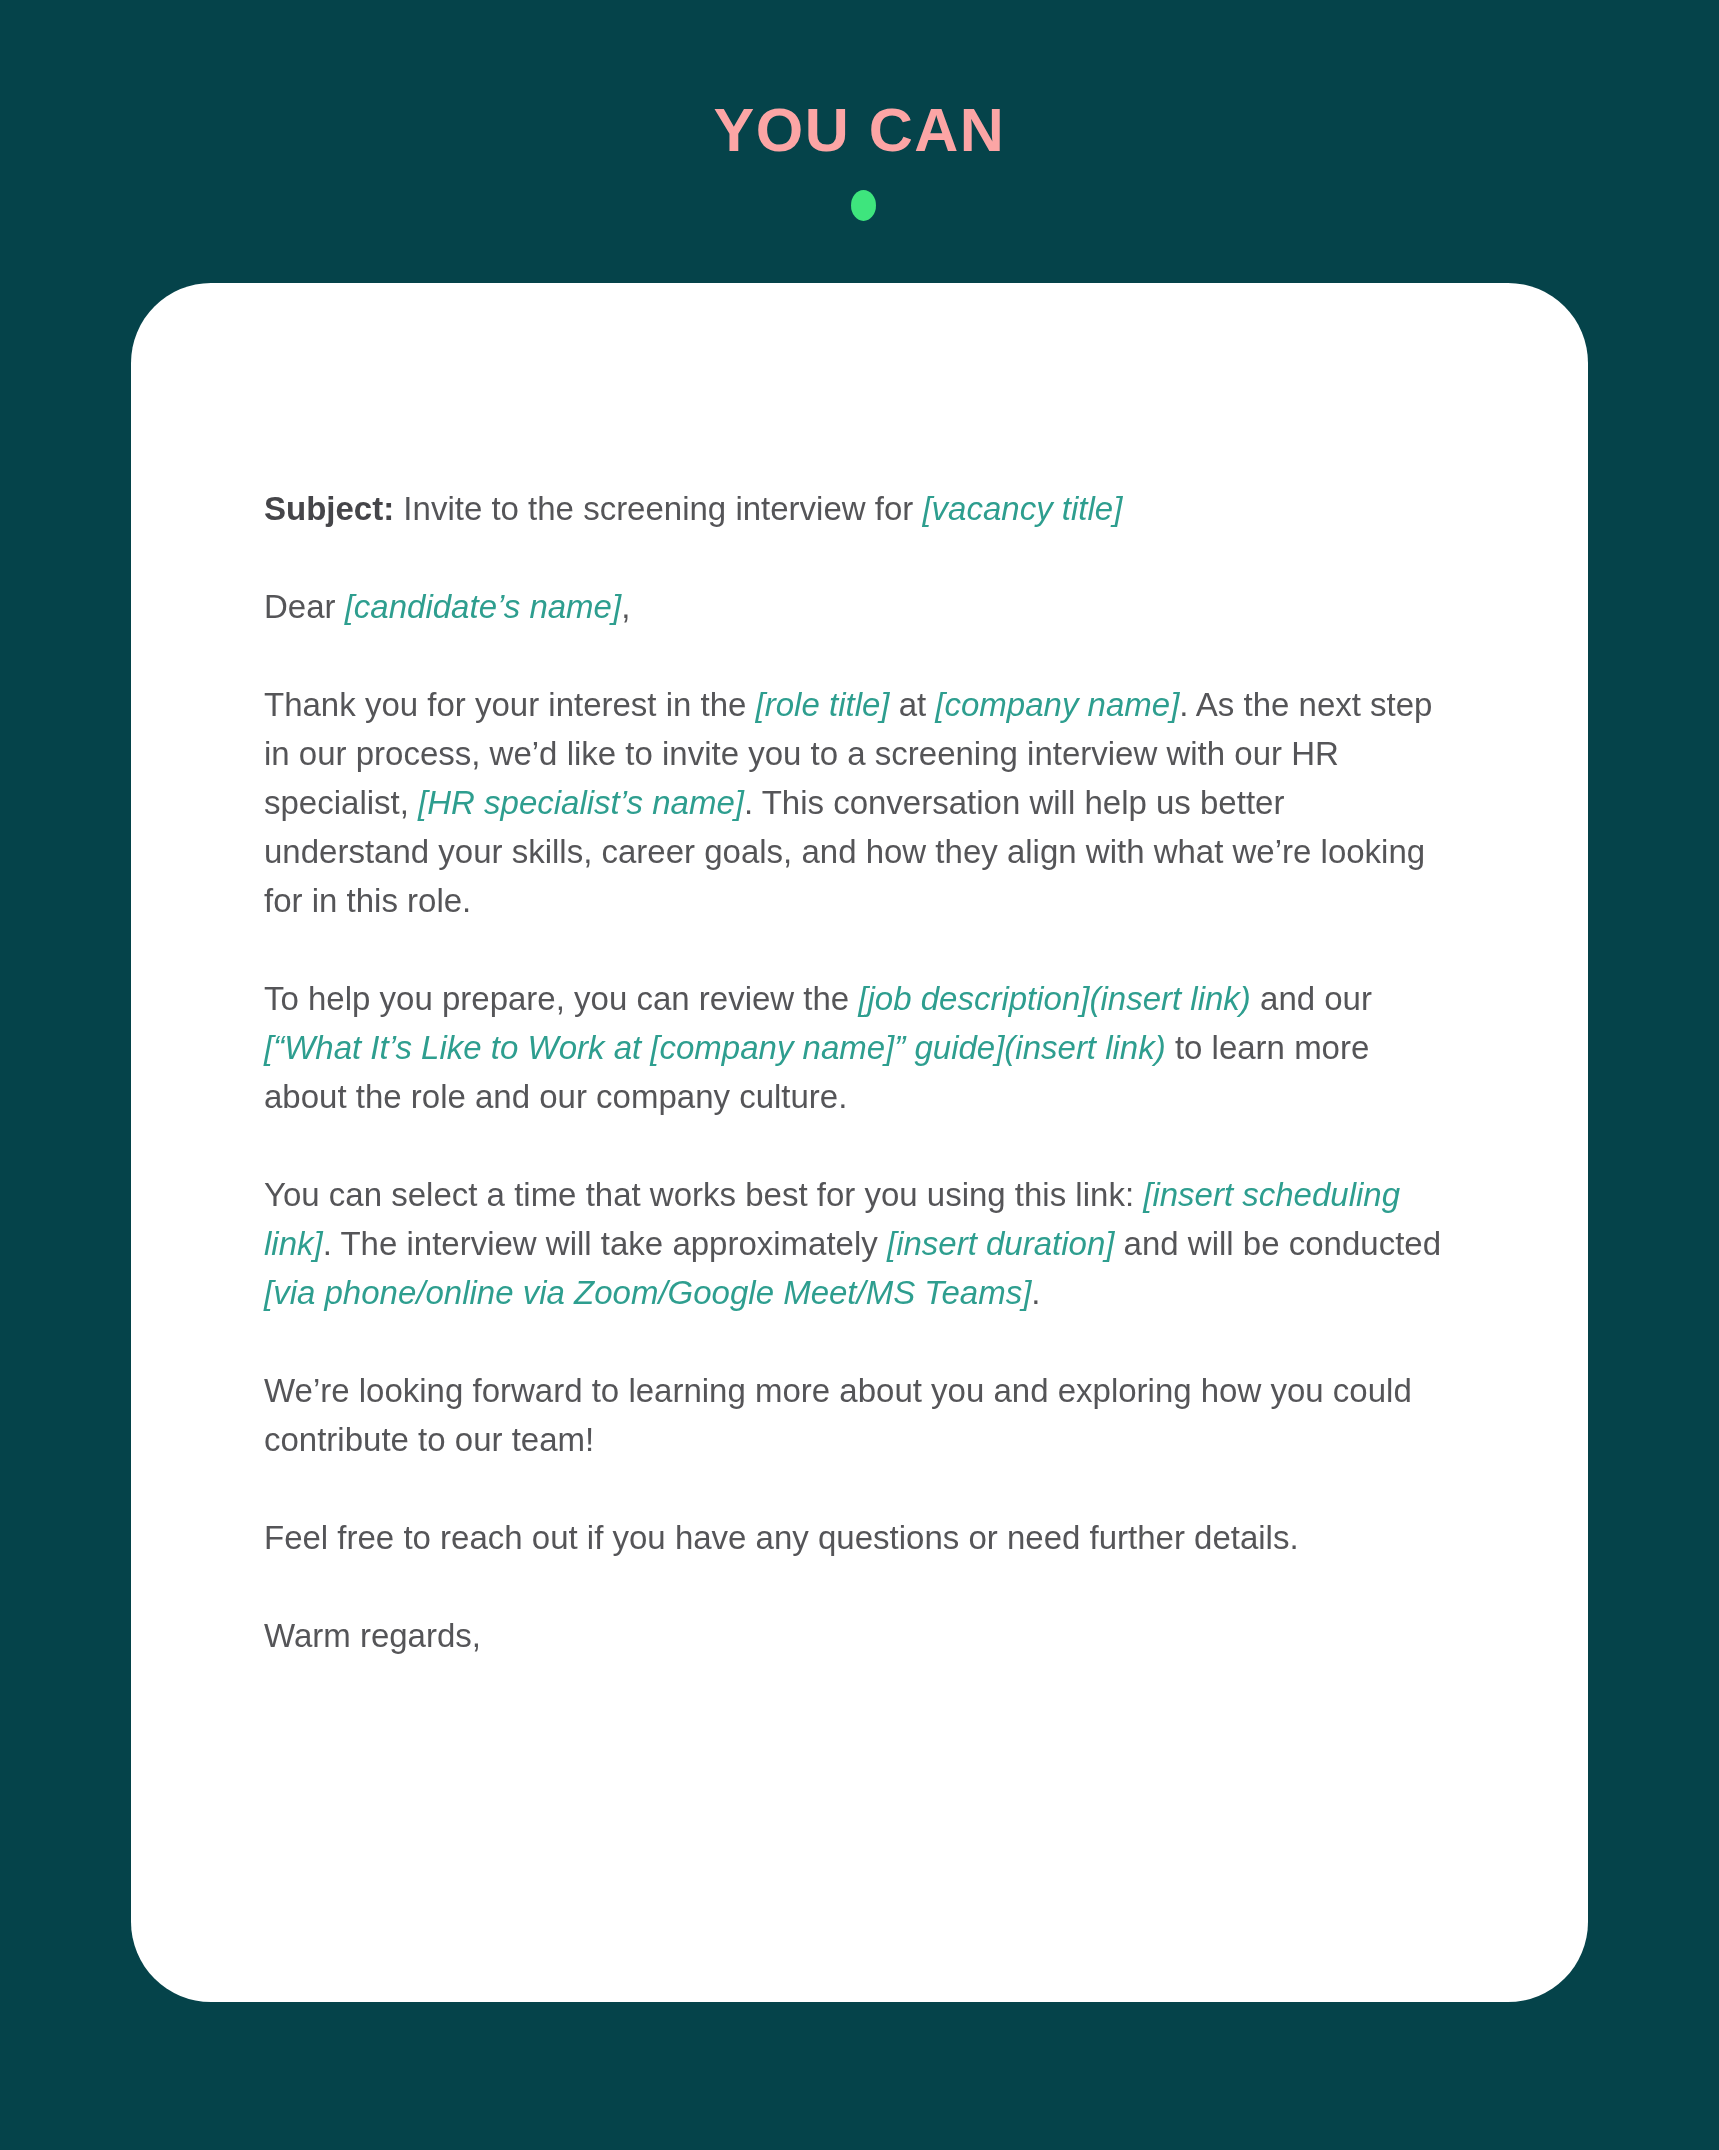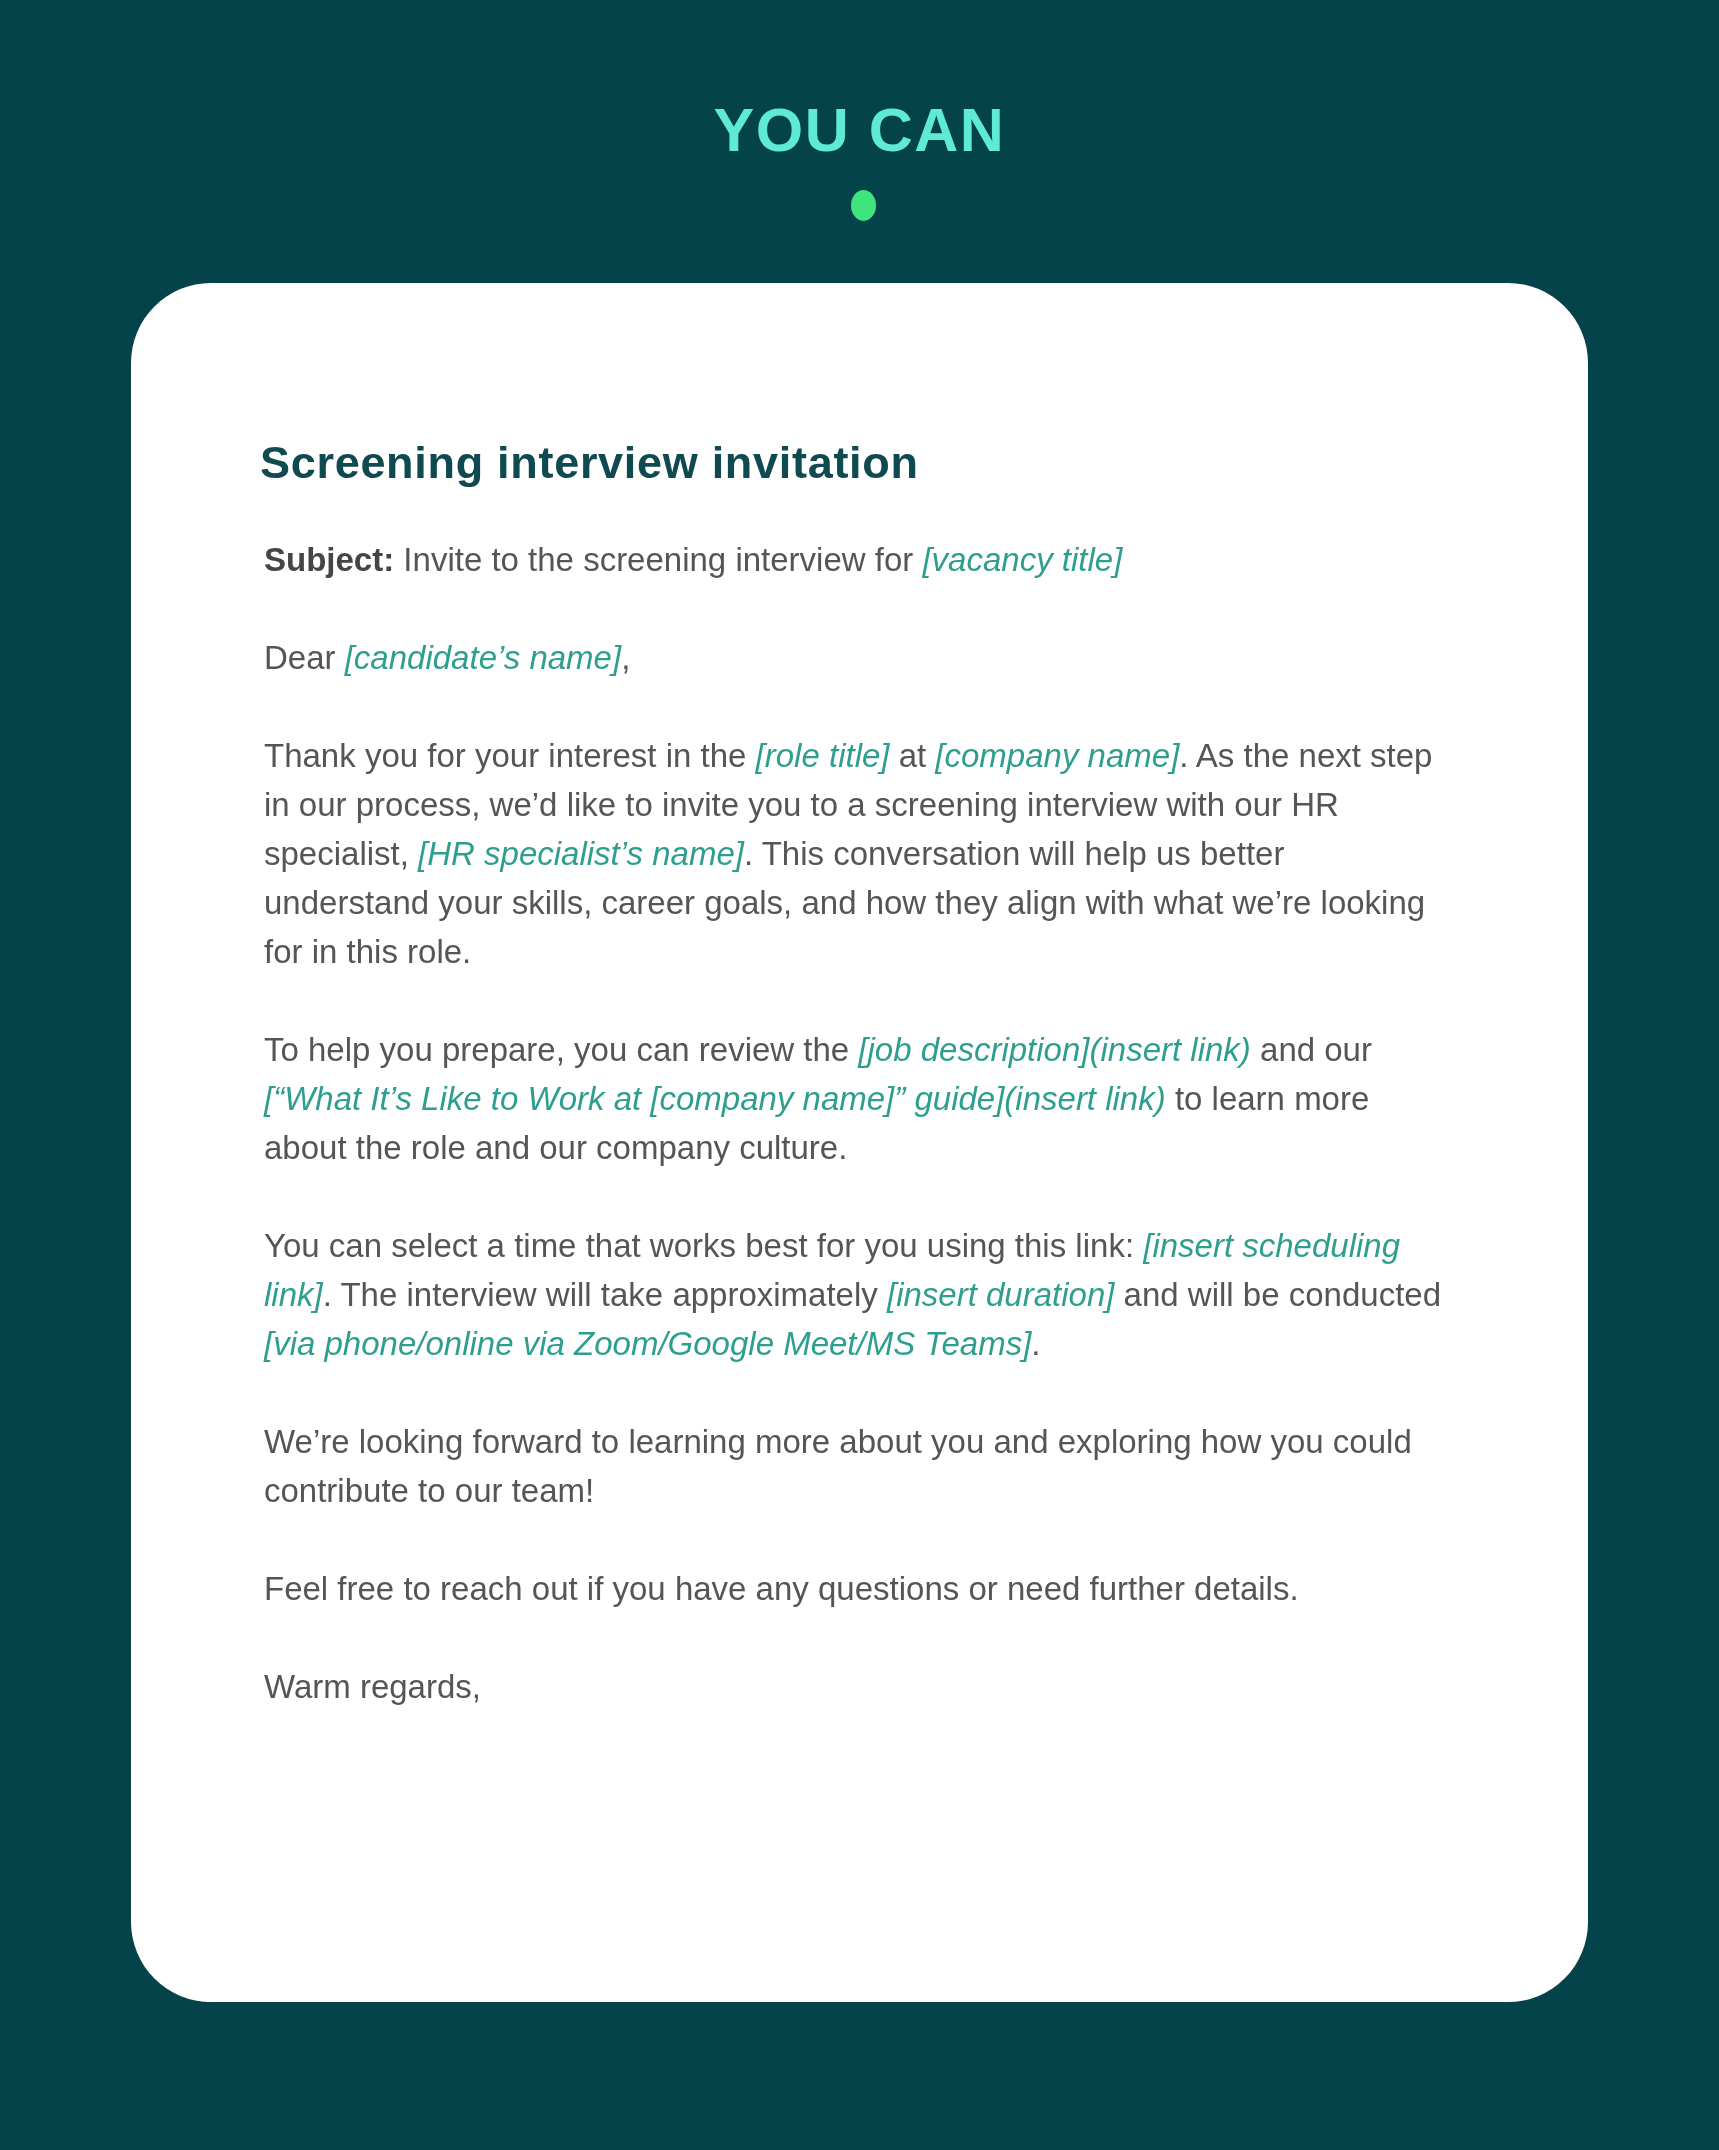--- a/index.html
+++ b/index.html
@@ -13,21 +13,21 @@
     font-family: "Liberation Sans", sans-serif;
   }
   .page {
     width: 1719px;
     height: 2151px;
     background: #05434A;
   }
   .logo {
     padding-top: 97px;
     text-align: center;
-    color: #5eead4;
+    color: #fca5a5;
     font-weight: 700;
     font-size: 61px;
     line-height: 67px;
     letter-spacing: 1.5px;
   }
   .logo .dot {
     display: inline-block;
     width: 25px;
     height: 31px;
     border-radius: 50%;
@@ -73,21 +73,20 @@
   <header class="logo">
     <div class="logo-line">
       <span>YOU CAN</span>
     </div>
     <div class="logo-line">
       <span class="dot"></span>
     </div>
   </header>
 
   <main class="card">
-    <h1 class="title">Screening interview invitation</h1>
     <div class="email-body" id="paragraphs">
         <p class="para"><span class="seg-bold">Subject:</span><span class="seg-normal"> Invite to the screening interview for </span><span class="seg-placeholder">[vacancy title]</span></p>
         <p class="para"><span class="seg-normal">Dear </span><span class="seg-placeholder">[candidate’s name]</span><span class="seg-normal">,</span></p>
         <p class="para"><span class="seg-normal">Thank you for your interest in the </span><span class="seg-placeholder">[role title]</span><span class="seg-normal"> at </span><span class="seg-placeholder">[company name]</span><span class="seg-normal">. As the next step in our process, we’d like to invite you to a screening interview with our HR specialist, </span><span class="seg-placeholder">[HR specialist’s name]</span><span class="seg-normal">. This conversation will help us better understand your skills, career goals, and how they align with what we’re looking for in this role.</span></p>
         <p class="para"><span class="seg-normal">To help you prepare, you can review the </span><span class="seg-placeholder">[job description](insert link)</span><span class="seg-normal"> and our </span><span class="seg-placeholder">[“What It’s Like to Work at [company name]” guide](insert link)</span><span class="seg-normal"> to learn more about the role and our company culture.</span></p>
         <p class="para"><span class="seg-normal">You can select a time that works best for you using this link: </span><span class="seg-placeholder">[insert scheduling link]</span><span class="seg-normal">. The interview will take approximately </span><span class="seg-placeholder">[insert duration]</span><span class="seg-normal"> and will be conducted </span><span class="seg-placeholder">[via phone/online via Zoom/Google Meet/MS Teams]</span><span class="seg-normal">.</span></p>
         <p class="para"><span class="seg-normal">We’re looking forward to learning more about you and exploring how you could contribute to our team!</span></p>
         <p class="para"><span class="seg-normal">Feel free to reach out if you have any questions or need further details.</span></p>
         <p class="para"><span class="seg-normal">Warm regards,</span></p>
       </div>

